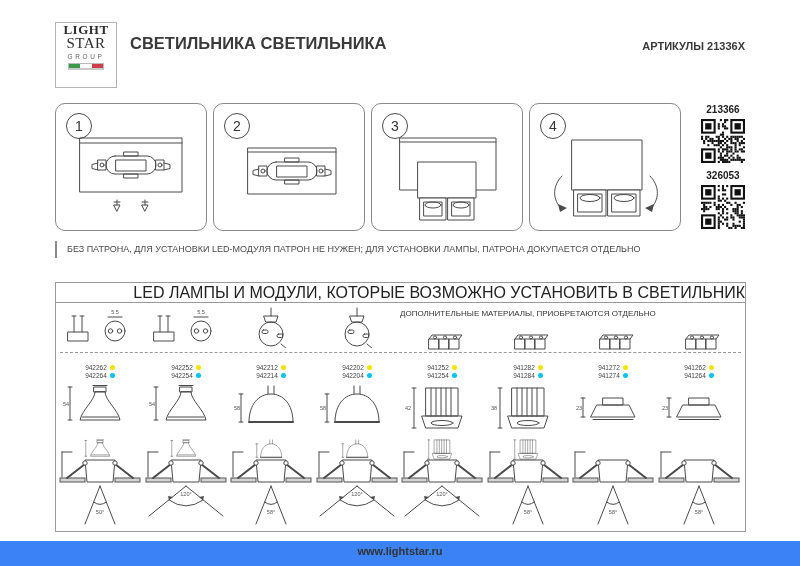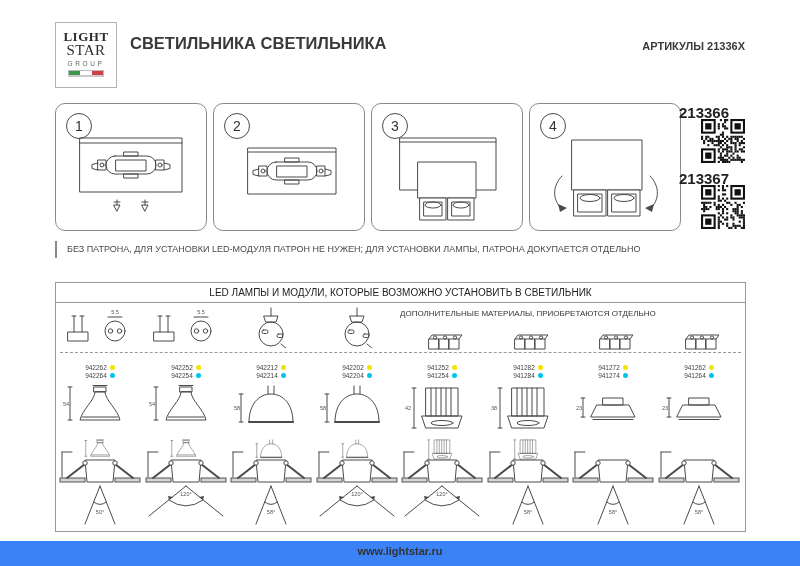--- a/index.html
+++ b/index.html
@@ -2,47 +2,47 @@
 <html><head>
 <meta charset="utf-8">
 <style>
   html,body{margin:0;padding:0}
   body{width:800px;height:566px;position:relative;overflow:hidden;background:#fff;
        font-family:"Liberation Sans",sans-serif;color:#3a3a3a}
   .abs{position:absolute}
 
   
   .logo-box{left:55px;top:22px;width:60px;height:64px;border:1px solid #b3b3b3;text-align:center}
-  .logo-l1{font-family:"Liberation Serif",serif;font-weight:bold;font-size:13px;letter-spacing:.5px;color:#2d2d2d;margin-top:7px;line-height:13px}
+  .logo-l1{font-family:"Liberation Serif",serif;font-weight:bold;font-size:13px;letter-spacing:.5px;color:#2d2d2d;line-height:13px}
   .logo-l2{font-family:"Liberation Serif",serif;font-weight:normal;font-size:15px;letter-spacing:.5px;color:#2d2d2d;line-height:15px}
   .logo-l3{font-size:6.5px;letter-spacing:2.6px;color:#666;margin-top:2px}
   .flag{width:34px;height:4px;margin:3px auto 0;display:flex;border:.5px solid #bbb;border-bottom:2px solid #c9c9c9}
   .flag i{flex:1;display:block}
   .page-title{left:130px;top:33px;font-size:16.5px;font-weight:bold;color:#3a3a3a;line-height:21px}
   .head-right{right:55px;top:37px;text-align:right}
   .series{font-size:13px;font-weight:bold}
   .articles{font-size:11px;font-weight:bold;margin-top:3px}
 
   
   .step-box{top:103px;width:150px;height:126px;border:1.5px solid #8a8a8a;border-radius:10px}
   .step-num{position:absolute;left:10px;top:9px;width:24px;height:24px;border:1.3px solid #4a4a4a;border-radius:50%;
             text-align:center;line-height:24px;font-size:14px;color:#333}
   .step-art{position:absolute;left:50%;bottom:2px;transform:translateX(-50%)}
 
   
-  .qr-label{left:679px;width:50px;text-align:right;font-size:15px;font-weight:600;color:#222}
+  .qr-label{left:698px;width:50px;text-align:center;font-size:10px;font-weight:600;color:#222}
   .qr{left:701px;width:44px;height:44px}
 
   
   .note{left:55px;top:241px;width:660px;border-left:2px solid #8a8a8a;padding-left:10px;
         font-size:9px;color:#4a4a4a;line-height:17px;white-space:nowrap}
 
   
   .compat-box{left:55px;top:282px;width:689px;height:248px;border:1px solid #999}
-  .compat-title{height:19px;line-height:19px;text-align:center;font-size:10px;color:#222;border-bottom:1px solid #999}
+  .compat-title{height:19px;line-height:19px;text-align:right;font-size:16px;color:#222;border-bottom:1px solid #999}
   .dash{position:absolute;left:4px;right:4px;top:69px;border-top:1px dashed #999}
   .acc-note{position:absolute;left:344px;top:26px;width:341px;text-align:left;font-size:8px;color:#333}
   .col{position:absolute;top:19px;width:84px;height:229px}
   .sock{position:absolute;left:2px;top:2px}
   .conn{position:absolute;left:2px;top:28px}
   .codes{position:absolute;left:0;top:61px;width:84px}
   .crow{display:flex;justify-content:center;align-items:center;gap:3px;height:8px;font-size:6.5px;color:#444}
   .dot{width:5px;height:5px;border-radius:50%;flex:0 0 auto}
   .lampsvg{position:absolute;left:0;top:82px}
   .instsvg{position:absolute;left:0;top:132px}
@@ -374,21 +374,21 @@
       <rect x="0.00" y="0.00" width="14.67" height="14.67" fill="#111"></rect>
       <rect x="2.10" y="2.10" width="10.48" height="10.48" fill="#fff"></rect>
       <rect x="4.19" y="4.19" width="6.29" height="6.29" fill="#111"></rect>
       <rect x="29.33" y="0.00" width="14.67" height="14.67" fill="#111"></rect>
       <rect x="31.43" y="2.10" width="10.48" height="10.48" fill="#fff"></rect>
       <rect x="33.52" y="4.19" width="6.29" height="6.29" fill="#111"></rect>
       <rect x="0.00" y="29.33" width="14.67" height="14.67" fill="#111"></rect>
       <rect x="2.10" y="31.43" width="10.48" height="10.48" fill="#fff"></rect>
       <rect x="4.19" y="33.52" width="6.29" height="6.29" fill="#111"></rect>
     </svg></div>
-<div class="abs qr-label" style="top:170px">213367</div>
+<div class="abs qr-label" style="top:170px">326053</div>
 <div class="abs qr" style="top:185px"><svg width="44" height="44" xmlns="http://www.w3.org/2000/svg">
       <rect x="16.76" y="0.00" width="2.10" height="2.10" fill="#111"></rect>
       <rect x="20.95" y="0.00" width="2.10" height="2.10" fill="#111"></rect>
       <rect x="25.14" y="0.00" width="2.10" height="2.10" fill="#111"></rect>
       <rect x="20.95" y="2.10" width="2.10" height="2.10" fill="#111"></rect>
       <rect x="16.76" y="4.19" width="2.10" height="2.10" fill="#111"></rect>
       <rect x="20.95" y="4.19" width="2.10" height="2.10" fill="#111"></rect>
       <rect x="23.05" y="4.19" width="2.10" height="2.10" fill="#111"></rect>
       <rect x="20.95" y="8.38" width="2.10" height="2.10" fill="#111"></rect>
       <rect x="23.05" y="8.38" width="2.10" height="2.10" fill="#111"></rect>

